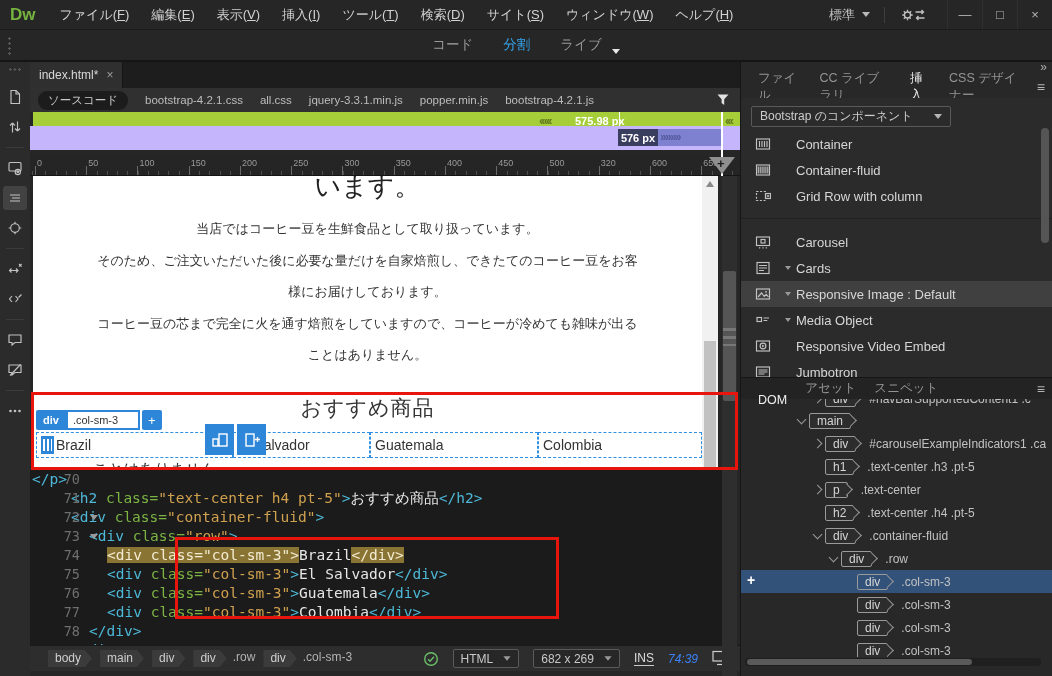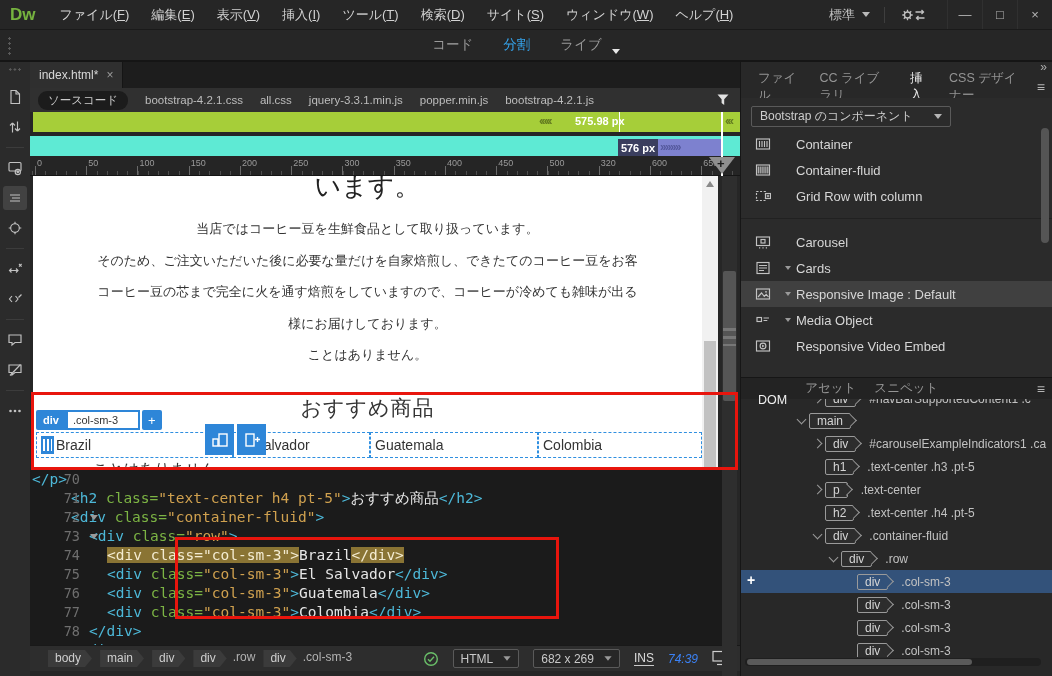--- a/index.html
+++ b/index.html
@@ -54,21 +54,21 @@
   .rel-file { margin-right:17px; }
   .rel-file.pill { background:#1c1c1c; border-radius:9px; padding:2px 10px; color:#cfcfcf; }
   .filter-btn { margin-left:auto; padding-right:10px; display:flex; align-items:center; }
 
   .mediabar { position:absolute; left:3px; top:50px; width:707px; height:20px; background:#a6ce39; }
   .mq-chev-l { position:absolute; left:506px; top:1px; font-size:13px; font-weight:bold; color:#647d20; letter-spacing:-2px; }
   .mq-label { position:absolute; left:542px; top:3px; color:#fff; font-size:11px; font-weight:bold; }
   .mq-sep { position:absolute; left:586px; top:0; width:1px; height:20px; background:#ffffff; }
   .mq-chev-r { position:absolute; left:692px; top:1px; font-size:13px; font-weight:bold; color:#647d20; letter-spacing:-2px; }
 
-  .scrubrow { position:absolute; left:0; top:74px; width:710px; height:24px; background:#5eead4; }
+  .scrubrow { position:absolute; left:0; top:64px; width:710px; height:24px; background:#c4b5fd; }
   .scrub-badge { position:absolute; left:588px; top:3px; width:40px; height:17px; background:#3a3e5e;
     color:#fff; font-size:11px; font-weight:bold; display:flex; align-items:center; justify-content:center; }
   .scrub-band { position:absolute; left:628px; top:3px; width:64px; height:17px; background:#7d81cf;
     color:#565a9e; overflow:hidden; font-size:12px; font-weight:bold; letter-spacing:-1.5px; line-height:16px; padding-left:2px; }
 
   .ruler { position:absolute; left:0; top:94px; width:710px; height:20px; background:#252525; border-bottom:1px solid #151515;
     background-image:
       repeating-linear-gradient(90deg,#6a6a6a 0 1px,transparent 1px 51.25px),
       repeating-linear-gradient(90deg,#4d4d4d 0 1px,transparent 1px 10.25px);
     background-size:100% 9px, 100% 4px; background-position:5px 100%, 5px 100%; background-repeat:repeat-x; }
@@ -375,22 +375,22 @@
       </div>
     <div class="scrub-line"></div>
     <div class="ruler-handle"></div>
     <div class="ruler-handle-plus">+</div>
 
     <div class="live">
       <div class="lv-clip-head">います。</div>
       <div class="lv-para" id="lv-para">
           <div>当店ではコーヒー豆を生鮮食品として取り扱っています。</div>
           <div>そのため、ご注文いただいた後に必要な量だけを自家焙煎し、できたてのコーヒー豆をお客</div>
+          <div>様にお届けしております。</div>
           <div>コーヒー豆の芯まで完全に火を通す焙煎をしていますので、コーヒーが冷めても雑味が出る</div>
-          <div>様にお届けしております。</div>
           <div>ことはありません。</div>
         </div>
       <div class="lv-h2">おすすめ商品</div>
       <div class="lv-cols" id="lv-cols">
           <div class="lv-col" style="left: 3px; width: 197px;">
             <span class="grid-handle"></span>
             <span>Brazil</span>
           </div>
           <div class="lv-col" style="left: 200px; width: 137px;">
             <span>El Salvador</span>
@@ -617,20 +617,32 @@
                 <g stroke="#c2c2c2" stroke-width="1.15" fill="none">
                   <rect x="1.5" y="3" width="13" height="10"></rect>
                   <circle cx="8" cy="8" r="2.9"></circle>
                   <path d="M7.1 6.6v2.8L9.6 8z" fill="#c2c2c2" stroke="none"></path>
                 </g>
               </svg>
             </span>
             <span class="dd"></span>
             <span>Responsive Video Embed</span>
           </div>
+          <div class="ins-item">
+            <span class="ic">
+              <svg width="16" height="16" viewBox="0 0 16 16">
+                <g stroke="#c2c2c2" stroke-width="1.15" fill="none">
+                  <rect x="1.5" y="3" width="13" height="10"></rect>
+                  <path d="M3.5 6h9M3.5 8h9M3.5 10h6"></path>
+                </g>
+              </svg>
+            </span>
+            <span class="dd"></span>
+            <span>Jumbotron</span>
+          </div>
         </div>
     </div>
     <div class="panel-sb"></div>
 
     <div class="domtabs" id="dom-tabs">
         <span class="domtab active">DOM</span>
         <span class="domtab">アセット</span>
         <span class="domtab">スニペット</span>
         <span class="menu-ic">≡</span>
       </div>

